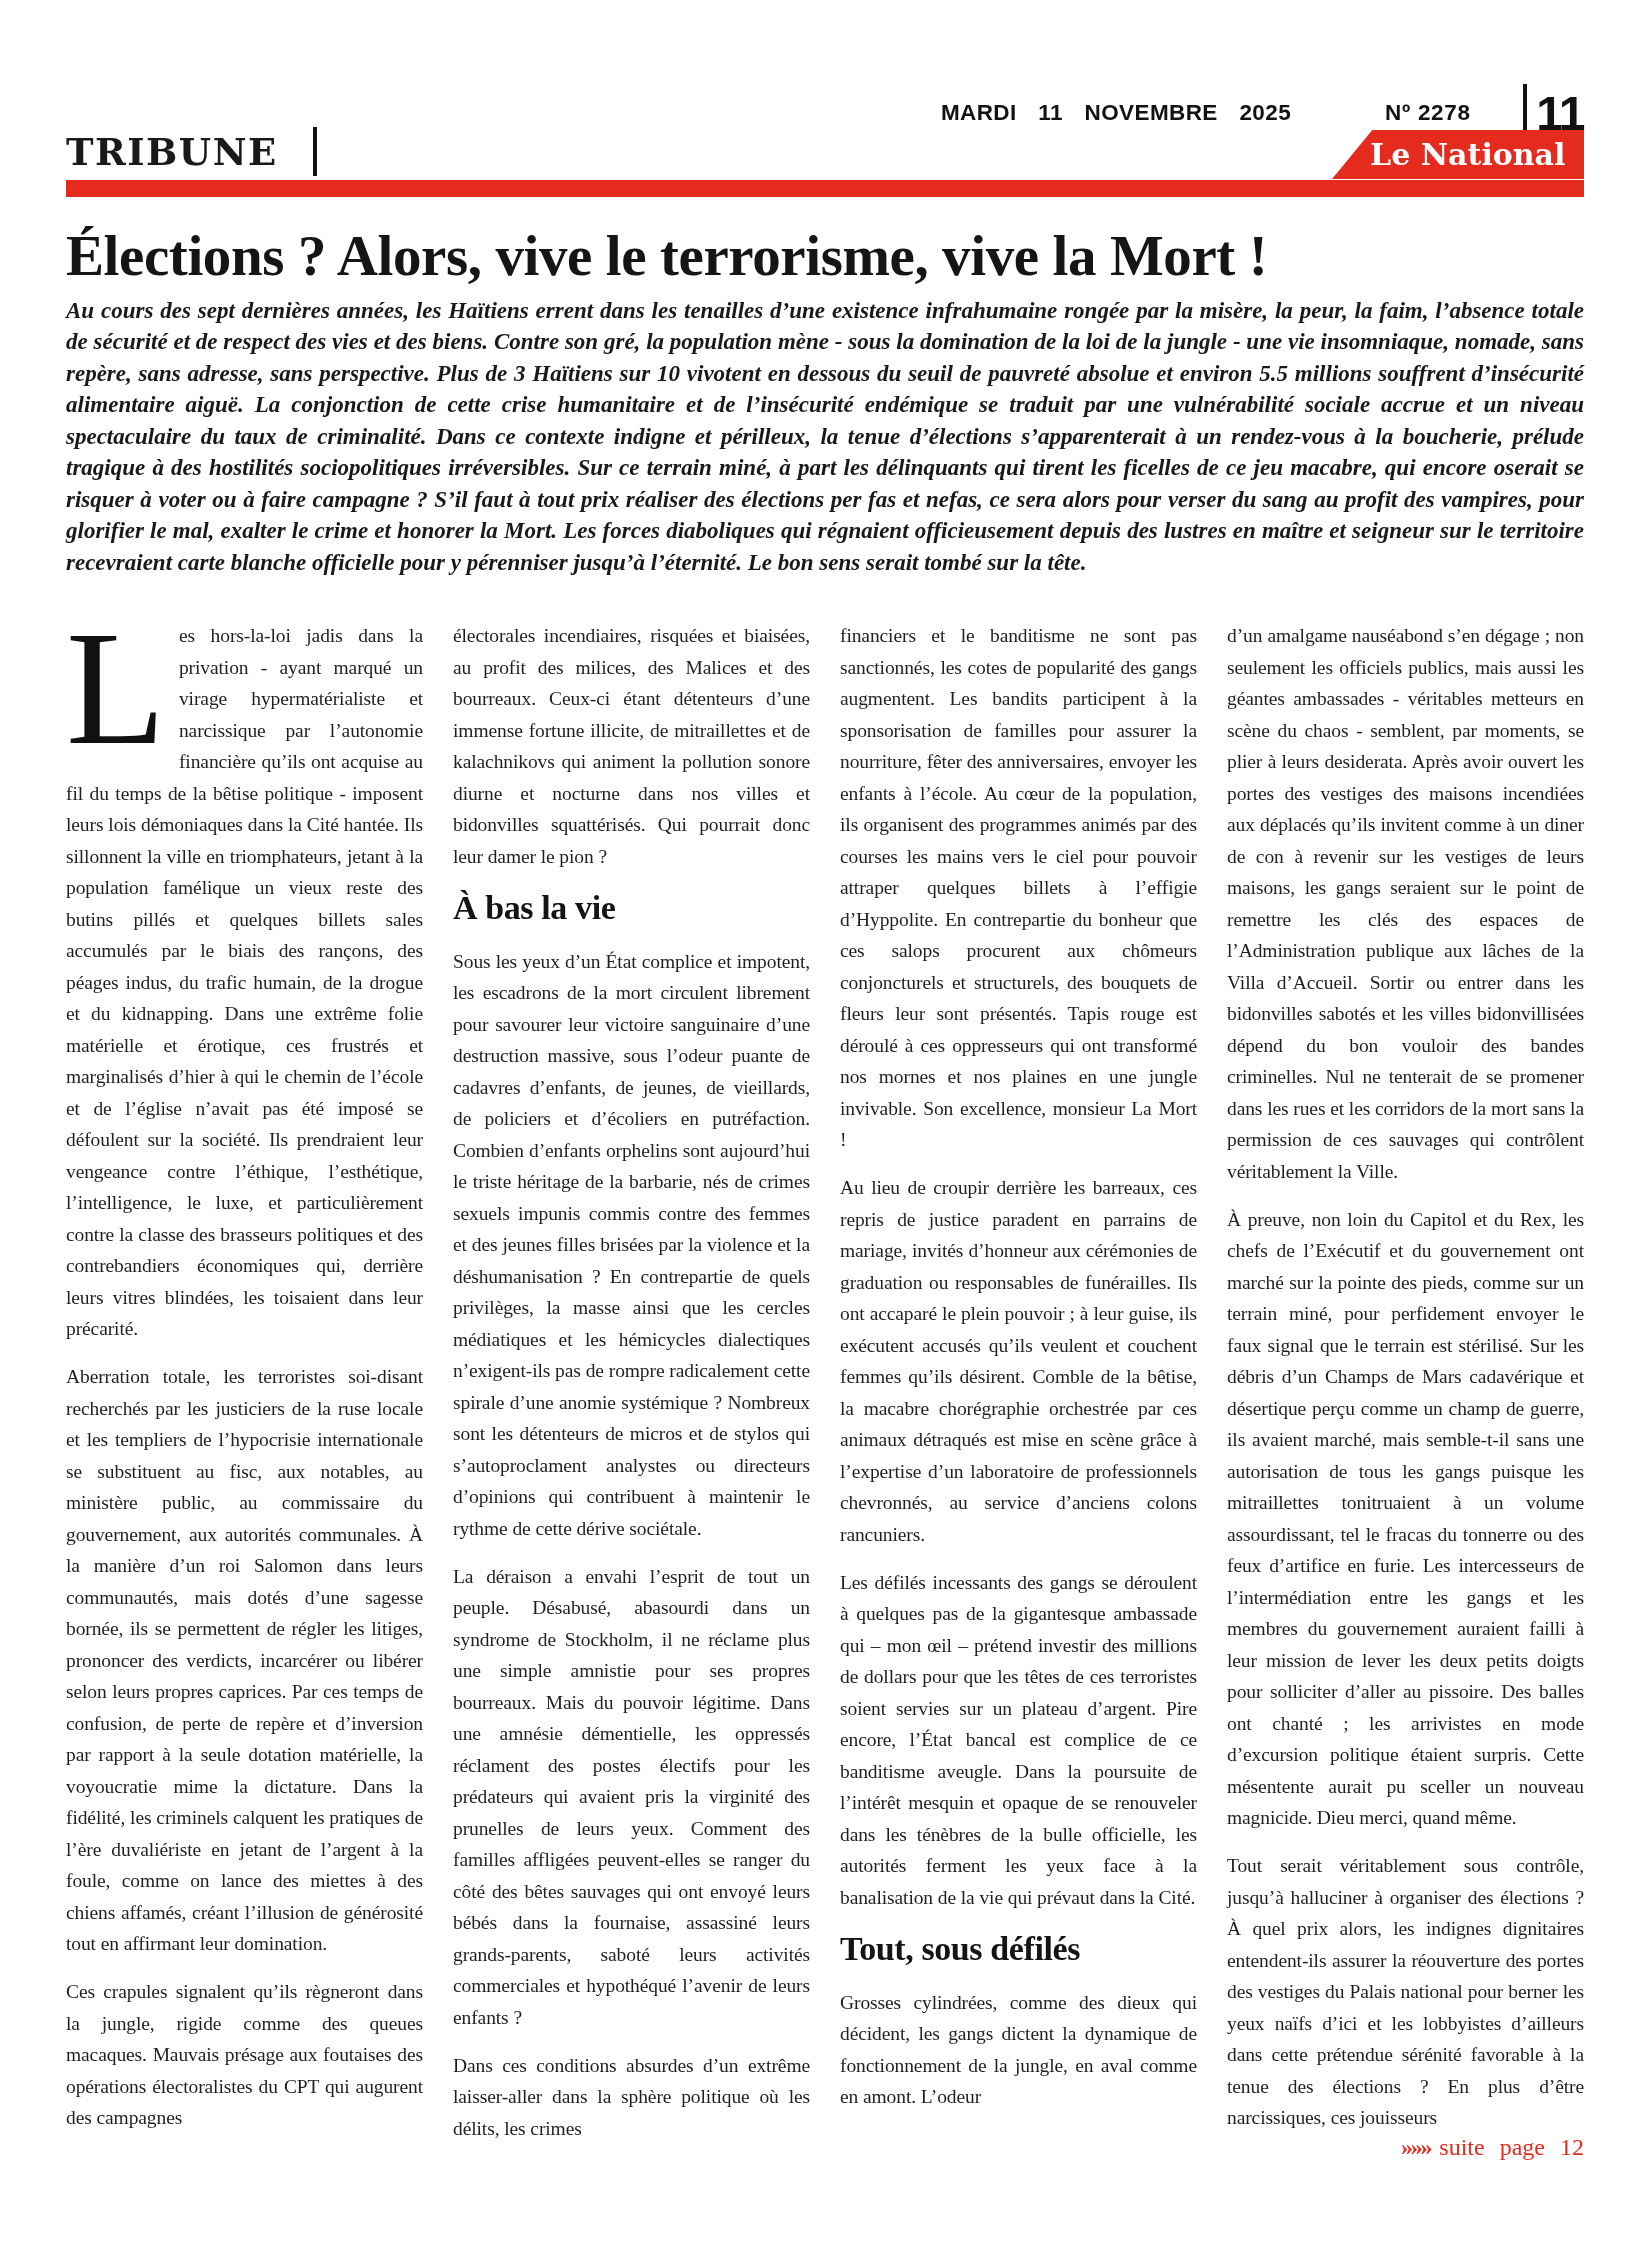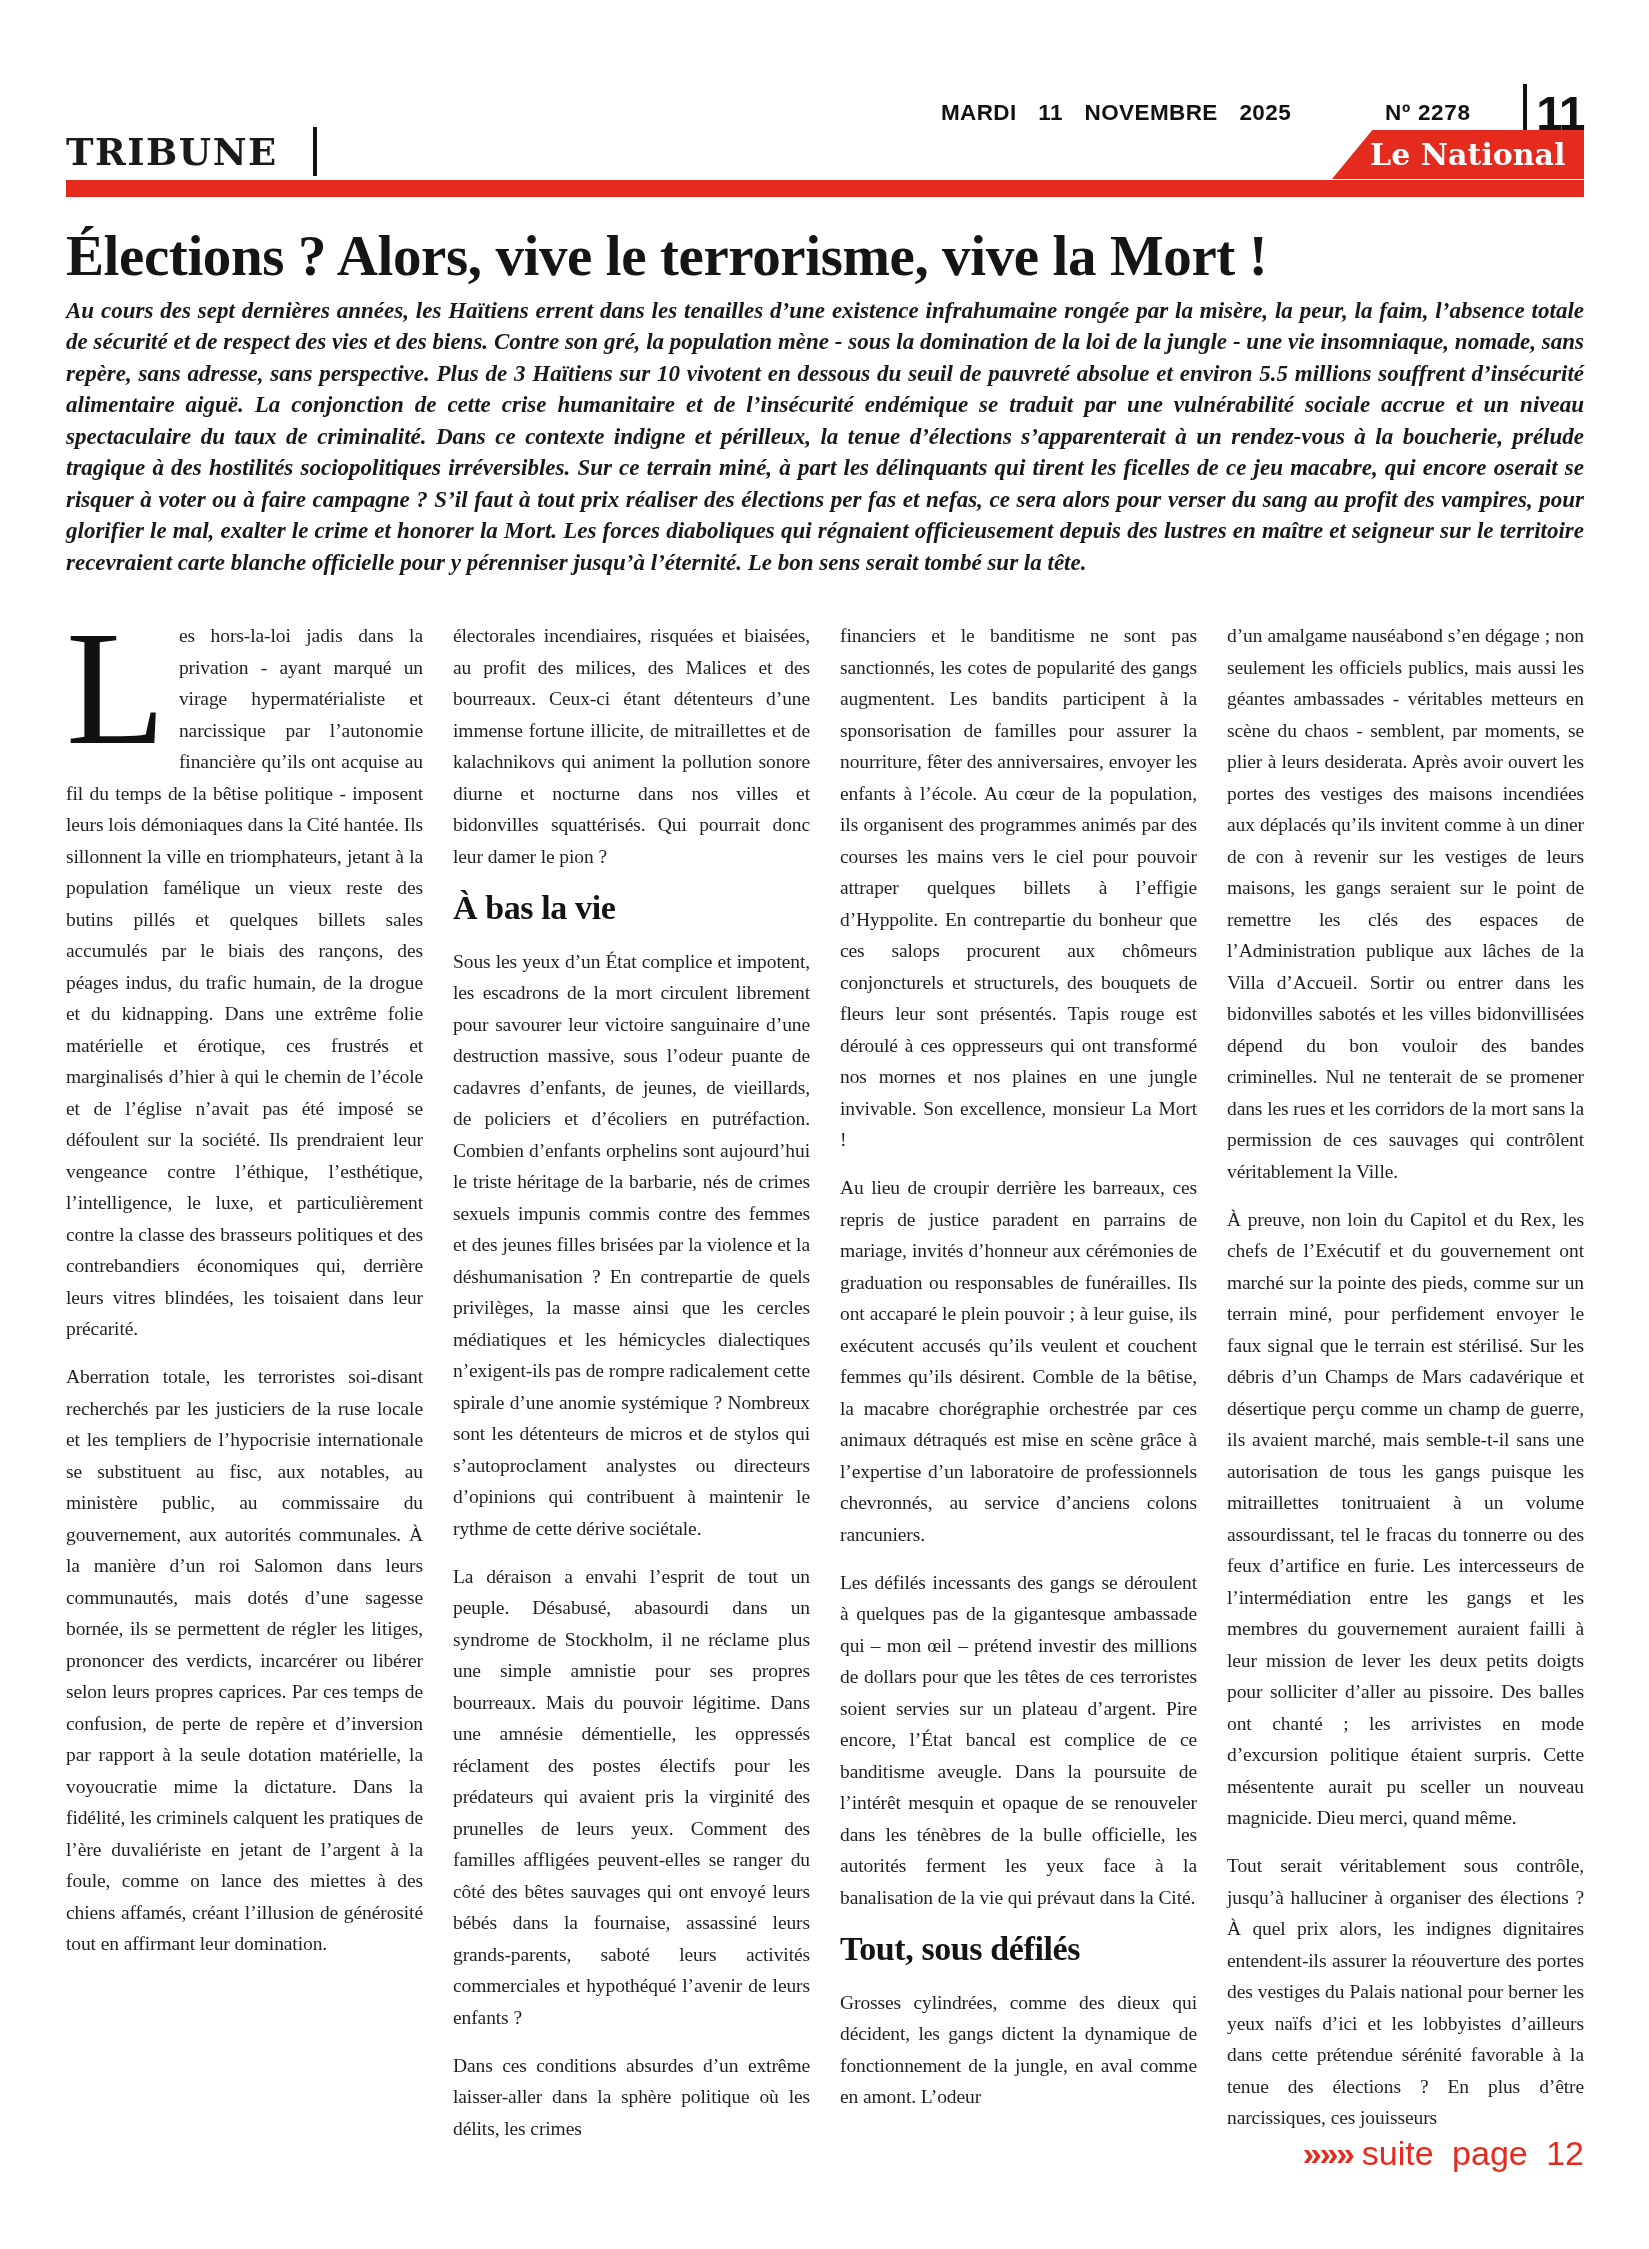--- a/index.html
+++ b/index.html
@@ -62,21 +62,21 @@
     text-align:left; color:#151413;
   }
   .dropcap .initial {
     float:left; font-size:163px; line-height:124px;
     padding:6px 13.5px 0 0; font-weight:400; color:#111;
   }
 
   
   .continuation {
     position:absolute; right:66px; top:2134px;
-    font-family:Liberation Sans, sans-serif; font-size:34px;
+    font-family:Liberation Serif, serif; font-size:24px;
     color:var(--accent); word-spacing:9px;
   }
   .continuation .chevrons { font-weight:700; letter-spacing:-2.2px; margin-right:9px; }
 </style>
 </head>
 <body>
 
 <div class="page">
 
   <div class="header">
@@ -95,20 +95,21 @@
   </div>
 
   <h1 class="headline">Élections ? Alors, vive le terrorisme, vive la Mort !</h1>
 
   <p class="lead">Au cours des sept dernières années, les Haïtiens errent dans les tenailles d’une existence infrahumaine rongée par la misère, la peur, la faim, l’absence totale de sécurité et de respect des vies et des biens. Contre son gré, la population mène - sous la domination de la loi de la jungle - une vie insomniaque, nomade, sans repère, sans adresse, sans perspective. Plus de 3 Haïtiens sur 10 vivotent en dessous du seuil de pauvreté absolue et environ 5.5 millions souffrent d’insécurité alimentaire aiguë. La conjonction de cette crise humanitaire et de l’insécurité endémique se traduit par une vulnérabilité sociale accrue et un niveau spectaculaire du taux de criminalité. Dans ce contexte indigne et périlleux, la tenue d’élections s’apparenterait à un rendez-vous à la boucherie, prélude tragique à des hostilités sociopolitiques irréversibles. Sur ce terrain miné, à part les délinquants qui tirent les ficelles de ce jeu macabre, qui encore oserait se risquer à voter ou à faire campagne ? S’il faut à tout prix réaliser des élections per fas et nefas, ce sera alors pour verser du sang au profit des vampires, pour glorifier le mal, exalter le crime et honorer la Mort. Les forces diaboliques qui régnaient officieusement depuis des lustres en maître et seigneur sur le territoire recevraient carte blanche officielle pour y pérenniser jusqu’à l’éternité. Le bon sens serait tombé sur la tête.</p>
 
   <div class="columns">
     <div class="column">
         <p class="col-para dropcap"><span class="initial">L</span>es hors-la-loi jadis dans la privation - ayant marqué un virage hypermatérialiste et narcissique par l’autonomie financière qu’ils ont acquise au fil du temps de la bêtise politique - imposent leurs lois démoniaques dans la Cité hantée. Ils sillonnent la ville en triomphateurs, jetant à la population famélique un vieux reste des butins pillés et quelques billets sales accumulés par le biais des rançons, des péages indus, du trafic humain, de la drogue et du kidnapping. Dans une extrême folie matérielle et érotique, ces frustrés et marginalisés d’hier à qui le chemin de l’école et de l’église n’avait pas été imposé se défoulent sur la société. Ils prendraient leur vengeance contre l’éthique, l’esthétique, l’intelligence, le luxe, et particulièrement contre la classe des brasseurs politiques et des contrebandiers économiques qui, derrière leurs vitres blindées, les toisaient dans leur précarité.</p>
         <p class="col-para">Aberration totale, les terroristes soi-disant recherchés par les justiciers de la ruse locale et les templiers de l’hypocrisie internationale se substituent au fisc, aux notables, au ministère public, au commissaire du gouvernement, aux autorités communales. À la manière d’un roi Salomon dans leurs communautés, mais dotés d’une sagesse bornée, ils se permettent de régler les litiges, prononcer des verdicts, incarcérer ou libérer selon leurs propres caprices. Par ces temps de confusion, de perte de repère et d’inversion par rapport à la seule dotation matérielle, la voyoucratie mime la dictature. Dans la fidélité, les criminels calquent les pratiques de l’ère duvaliériste en jetant de l’argent à la foule, comme on lance des miettes à des chiens affamés, créant l’illusion de générosité tout en affirmant leur domination.</p>
+        <p class="col-para">Ces crapules signalent qu’ils règneront dans la jungle, rigide comme des queues macaques. Mauvais présage aux foutaises des opérations électoralistes du CPT qui augurent des campagnes</p>
       </div>
     <div class="column">
         <p class="col-para">électorales incendiaires, risquées et biaisées, au profit des milices, des Malices et des bourreaux. Ceux-ci étant détenteurs d’une immense fortune illicite, de mitraillettes et de kalachnikovs qui animent la pollution sonore diurne et nocturne dans nos villes et bidonvilles squattérisés. Qui pourrait donc leur damer le pion ?</p>
         <h2 class="col-heading">À bas la vie</h2>
         <p class="col-para">Sous les yeux d’un État complice et impotent, les escadrons de la mort circulent librement pour savourer leur victoire sanguinaire d’une destruction massive, sous l’odeur puante de cadavres d’enfants, de jeunes, de vieillards, de policiers et d’écoliers en putréfaction. Combien d’enfants orphelins sont aujourd’hui le triste héritage de la barbarie, nés de crimes sexuels impunis commis contre des femmes et des jeunes filles brisées par la violence et la déshumanisation ? En contrepartie de quels privilèges, la masse ainsi que les cercles médiatiques et les hémicycles dialectiques n’exigent-ils pas de rompre radicalement cette spirale d’une anomie systémique ? Nombreux sont les détenteurs de micros et de stylos qui s’autoproclament analystes ou directeurs d’opinions qui contribuent à maintenir le rythme de cette dérive sociétale.</p>
         <p class="col-para">La déraison a envahi l’esprit de tout un peuple. Désabusé, abasourdi dans un syndrome de Stockholm, il ne réclame plus une simple amnistie pour ses propres bourreaux. Mais du pouvoir légitime. Dans une amnésie démentielle, les oppressés réclament des postes électifs pour les prédateurs qui avaient pris la virginité des prunelles de leurs yeux. Comment des familles affligées peuvent-elles se ranger du côté des bêtes sauvages qui ont envoyé leurs bébés dans la fournaise, assassiné leurs grands-parents, saboté leurs activités commerciales et hypothéqué l’avenir de leurs enfants ?</p>
         <p class="col-para">Dans ces conditions absurdes d’un extrême laisser-aller dans la sphère politique où les délits, les crimes</p>
       </div>
     <div class="column">
         <p class="col-para">financiers et le banditisme ne sont pas sanctionnés, les cotes de popularité des gangs augmentent. Les bandits participent à la sponsorisation de familles pour assurer la nourriture, fêter des anniversaires, envoyer les enfants à l’école. Au cœur de la population, ils organisent des programmes animés par des courses les mains vers le ciel pour pouvoir attraper quelques billets à l’effigie d’Hyppolite. En contrepartie du bonheur que ces salops procurent aux chômeurs conjoncturels et structurels, des bouquets de fleurs leur sont présentés. Tapis rouge est déroulé à ces oppresseurs qui ont transformé nos mornes et nos plaines en une jungle invivable. Son excellence, monsieur La Mort !</p>

